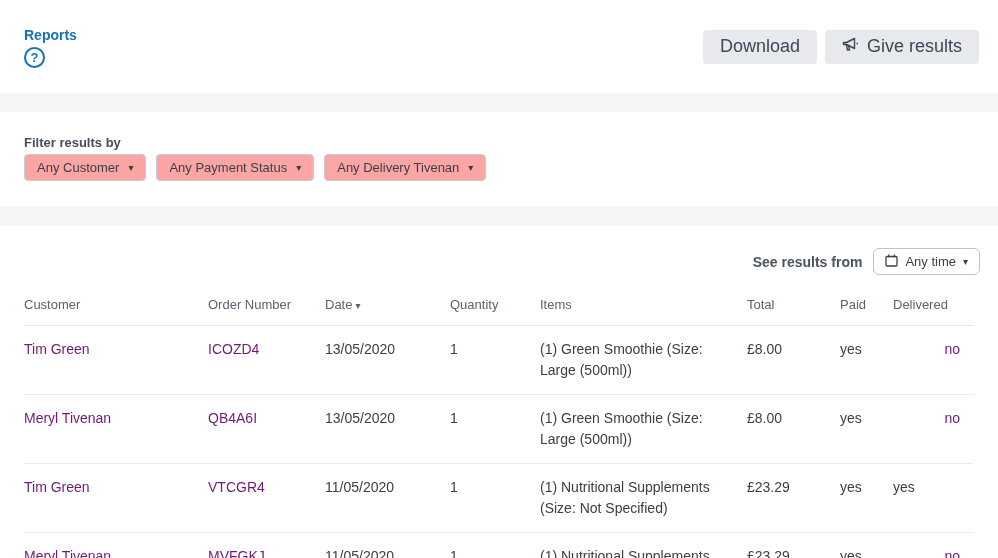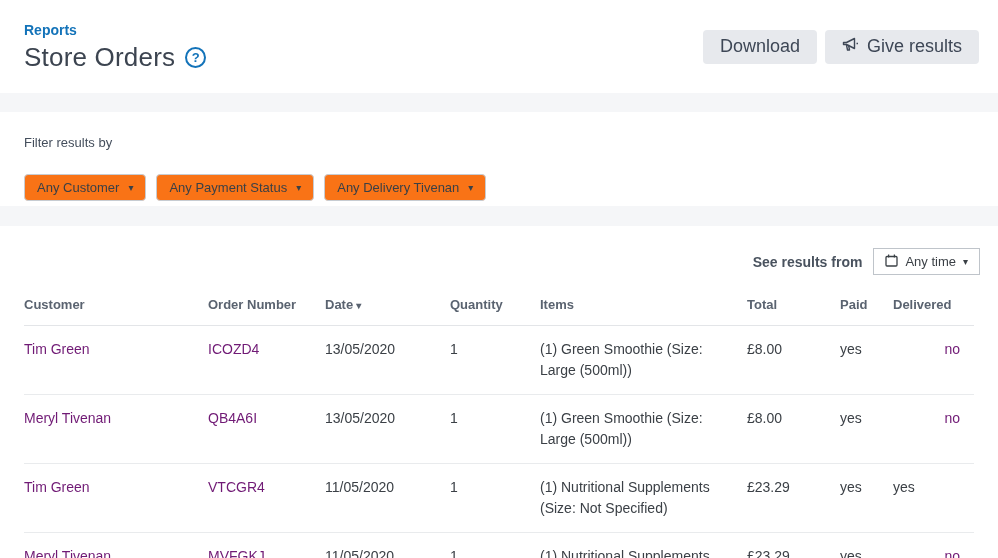--- a/index.html
+++ b/index.html
@@ -35,47 +35,47 @@
   .header-actions { display: flex; gap: 8px; }
   .btn {
     background: #e7e9ed; border: none; border-radius: 4px;
     color: #3e4756; font-size: 18px; font-family: inherit;
     height: 34px; padding: 0 17px; cursor: pointer;
     display: inline-flex; align-items: center; gap: 8px;
   }
 
   
   .filter-card { margin-top: 19px; padding: 23px 24px 22px; height: 94px; }
-  .filter-label { font-size: 13px; font-weight: normal; color: #444e5c; margin-bottom: 24px; }
+  .filter-label { font-size: 13px; font-weight: bold; color: #444e5c; margin-bottom: 4px; }
   .filter-row { display: flex; gap: 10px; }
   .dropdown {
-    background: #f97316; border: 1px solid #c7ccd2; border-radius: 4px;
+    background: #fca5a5; border: 1px solid #c7ccd2; border-radius: 4px;
     font-size: 13px; font-family: inherit; color: #3b4046;
     height: 27px; padding: 0 12px; cursor: pointer;
     display: inline-flex; align-items: center; gap: 9px;
   }
   .caret { font-size: 10px; color: #3b4046; line-height: 1; }
 
   
   .results-card { margin-top: 20px; padding: 0 0 10px; min-height: 332px; }
   .results-bar {
     display: flex; justify-content: flex-end; align-items: center;
     gap: 11px; padding: 22px 18px 0 24px;
   }
   .results-bar-label { font-size: 14px; font-weight: bold; color: #49525e; }
   .time-dropdown {
-    background: #fff; border: 1px solid #bfc4ca; border-radius: 0;
+    background: #fff; border: 1px solid #bfc4ca; border-radius: 6px;
     font-size: 13px; font-family: inherit; color: #3b4046;
     height: 27px; padding: 0 11px; cursor: pointer;
     display: inline-flex; align-items: center; gap: 7px;
   }
 
   table { border-collapse: collapse; margin: 16px 24px 0; width: 950px; table-layout: fixed; }
   th {
-    text-align: left; font-size: 13px; font-weight: bold; color: #5a6370;
+    text-align: left; font-size: 13px; font-weight: normal; color: #5a6370;
     padding: 6px 10px 13px 0; border-bottom: 1px solid #e3e5e8;
   }
   .sort-caret { font-size: 10px; color: #5a6370; margin-left: 3px; }
   td {
     font-size: 14px; color: #3b4046; vertical-align: top;
     padding: 13px 14px 13px 0; border-bottom: 1px solid #e9ebed;
     line-height: 1.5;
   }
   .col-customer { width: 184px; }
   .col-order    { width: 117px; }
@@ -90,21 +90,20 @@
 
   .icon-svg { display: inline-block; flex: none; }
 </style>
 </head>
 <body>
 
 <div class="card header-card">
   <div>
     <a class="breadcrumb">Reports</a>
     <div class="page-title-row">
-      <span class="page-title">Store Orders</span>
       <span class="help-icon">?</span>
     </div>
   </div>
   <div class="header-actions">
     <button class="btn">
       <span>Download</span>
     </button>
     <button class="btn">
       <span class="icon-svg">
         <svg width="17" height="15" viewBox="0 0 17 15" fill="none" stroke="#3e4756" stroke-width="1.4">

